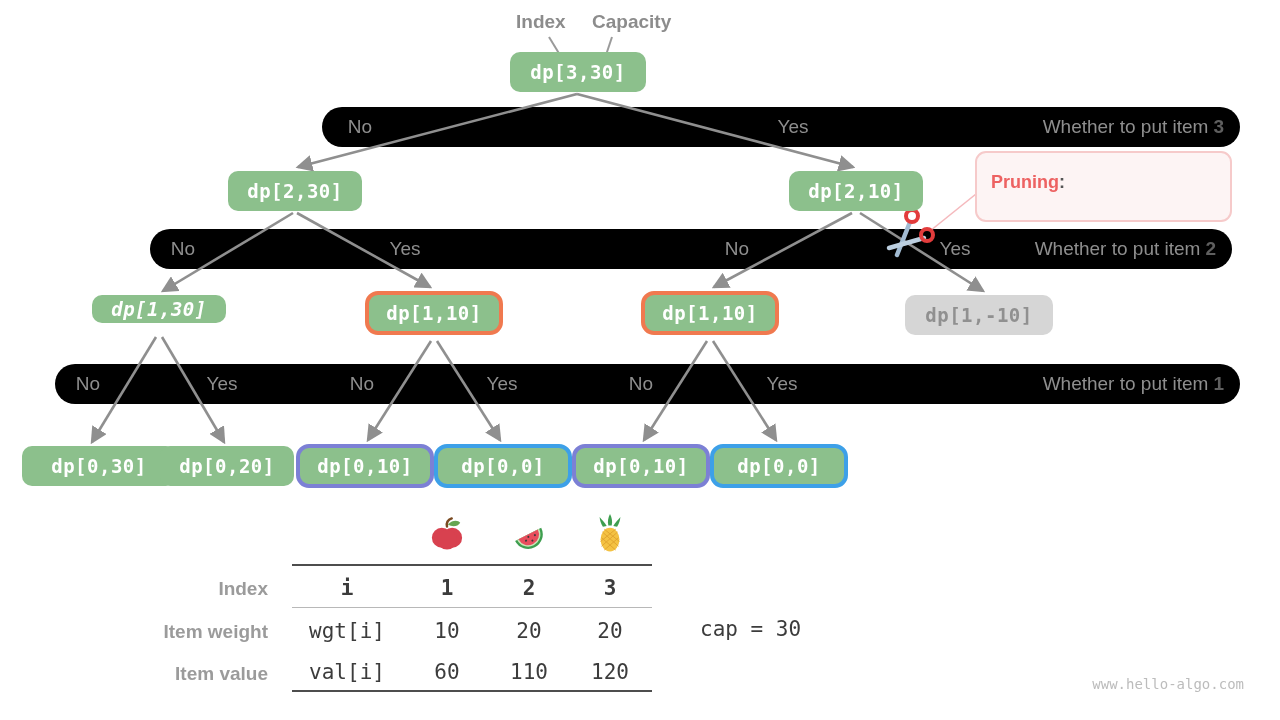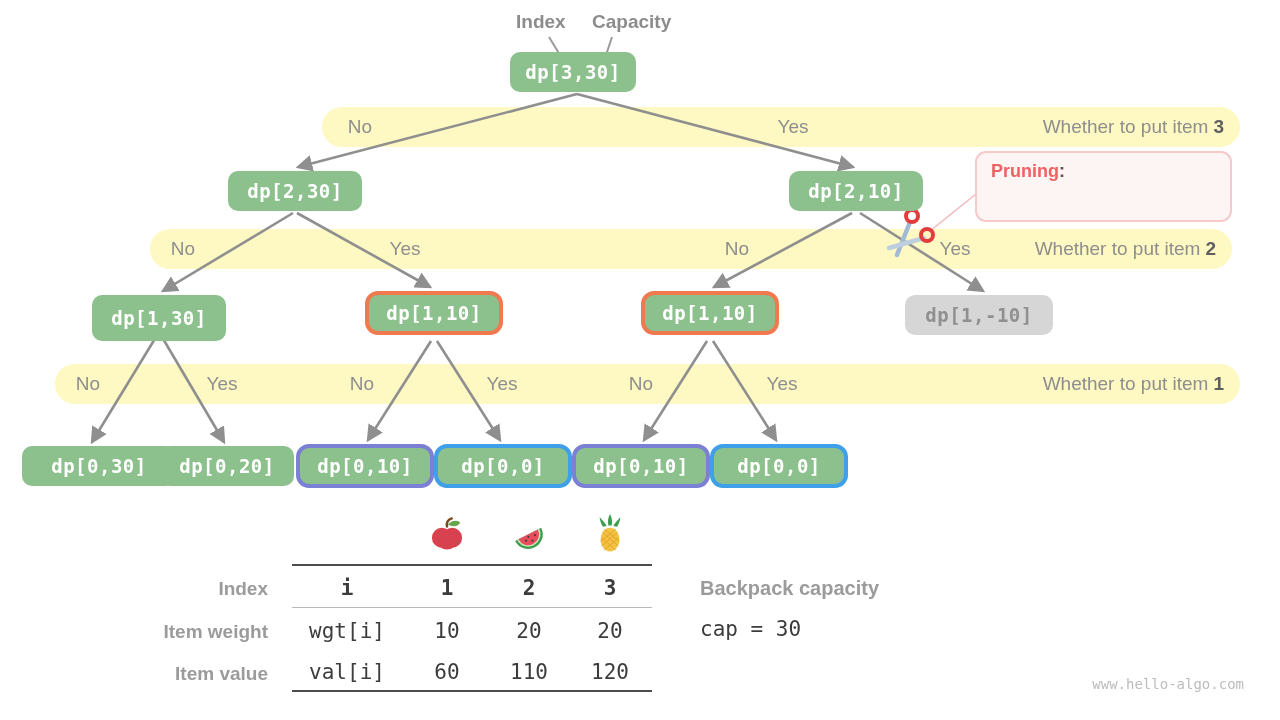--- a/index.html
+++ b/index.html
@@ -19,39 +19,39 @@
     border-radius:10px; letter-spacing:0.5px;
   }
   .node.b-orange { border:4px solid #f0794f; border-radius:13px; }
   .node.b-purple { border:4px solid #7c80d5; border-radius:13px; }
   .node.b-blue   { border:4px solid #3da0e8; border-radius:13px; }
   .node.gray     { background:#d6d6d6; color:#909090; }
 
   
   .band {
     position:absolute; z-index:1; height:40px;
-    background:#fef9c3; border-radius:20px;
+    background:#000000; border-radius:20px;
   }
   .band-label {
     position:absolute; top:50%; transform:translate(-50%,-50%);
     color:#8e8e8e; font-size:19px; white-space:nowrap;
   }
   .band-q {
     position:absolute; right:16px; top:50%; transform:translateY(-50%);
     color:#8e8e8e; font-size:19px; white-space:nowrap;
   }
   .band-q b { color:#5f5f5f; margin-left:5px; }
 
   .toplabel { position:absolute; z-index:3; font-weight:bold; color:#8c8c8c; font-size:19px; white-space:nowrap; }
 
   
   .prune-box {
     position:absolute; z-index:12; left:975px; top:151px; width:257px; height:71px;
     box-sizing:border-box; background:#fdf4f4; border:2px solid #f6caca; border-radius:11px;
-    padding:5px 14px; font-size:18px; line-height:26px;
+    padding:16px 14px; font-size:18px; line-height:26px;
   }
   .prune-title b { color:#ed6262; }
   .prune-colon { color:#555555; font-weight:bold; }
   .prune-desc { color:#ed6262; }
 
   
   .rowhead {
     position:absolute; z-index:3; left:40px; width:228px; text-align:right;
     font-weight:bold; color:#9b9b9b; font-size:19px; white-space:nowrap;
   }
@@ -135,24 +135,24 @@
       <line x1="26" y1="20" x2="13" y2="53" stroke="#a2bbd2" stroke-width="4.5" stroke-linecap="round"></line>
       <line x1="40" y1="36" x2="5" y2="46" stroke="#bccfe0" stroke-width="4.5" stroke-linecap="round"></line>
       <circle cx="28" cy="14" r="6" fill="none" stroke="#e23c3c" stroke-width="4"></circle>
       <circle cx="43" cy="33" r="6" fill="none" stroke="#e23c3c" stroke-width="4"></circle>
     </g>
   </svg>
 
   <div class="toplabel" style="left:516px; top:11px;">Index</div>
   <div class="toplabel" style="left:592px; top:11px;">Capacity</div>
 
-  <div class="node" style="left:510px; top:52px;  width:126px; height:40px;">dp[3,30]</div>
+  <div class="node" style="left:510px; top:52px;  width:136px; height:40px;">dp[3,30]</div>
   <div class="node" style="left:228px; top:171px; width:134px; height:40px;">dp[2,30]</div>
   <div class="node" style="left:789px; top:171px; width:134px; height:40px;">dp[2,10]</div>
-  <div class="node" style="left:92px;  top:295px; width:134px; height:46px;">dp[1,30]</div>
+  <div class="node" style="left:92px;  top:295px; width:134px; height:28px;font-style:italic;">dp[1,30]</div>
   <div class="node b-orange" style="left:365px; top:291px; width:138px; height:44px;">dp[1,10]</div>
   <div class="node b-orange" style="left:641px; top:291px; width:138px; height:44px;">dp[1,10]</div>
   <div class="node gray" style="left:905px; top:295px; width:148px; height:40px;">dp[1,-10]</div>
   <div class="node" style="left:22px;  top:446px; width:154px; height:40px;">dp[0,30]</div>
   <div class="node" style="left:160px; top:446px; width:134px; height:40px;">dp[0,20]</div>
   <div class="node b-purple" style="left:296px; top:444px; width:138px; height:44px;">dp[0,10]</div>
   <div class="node b-blue" style="left:434px; top:444px; width:138px; height:44px;">dp[0,0]</div>
   <div class="node b-purple" style="left:572px; top:444px; width:138px; height:44px;">dp[0,10]</div>
   <div class="node b-blue" style="left:710px; top:444px; width:138px; height:44px;">dp[0,0]</div>
 
@@ -211,18 +211,17 @@
   <div class="cell" style="left:347px; top:619px;">wgt[i]</div>
   <div class="cell" style="left:447px; top:619px;">10</div>
   <div class="cell" style="left:529px; top:619px;">20</div>
   <div class="cell" style="left:610px; top:619px;">20</div>
 
   <div class="cell" style="left:347px; top:660px;">val[i]</div>
   <div class="cell" style="left:447px; top:660px;text-align:center;">60</div>
   <div class="cell" style="left:529px; top:660px;">110</div>
   <div class="cell" style="left:610px; top:660px;">120</div>
 
-  <div class="cap-label">Backpack capacity</div>
   <div class="cap-code">cap = 30</div>
 
   <div class="watermark">www.hello-algo.com</div>
 
 </div>
 
 </body></html>

